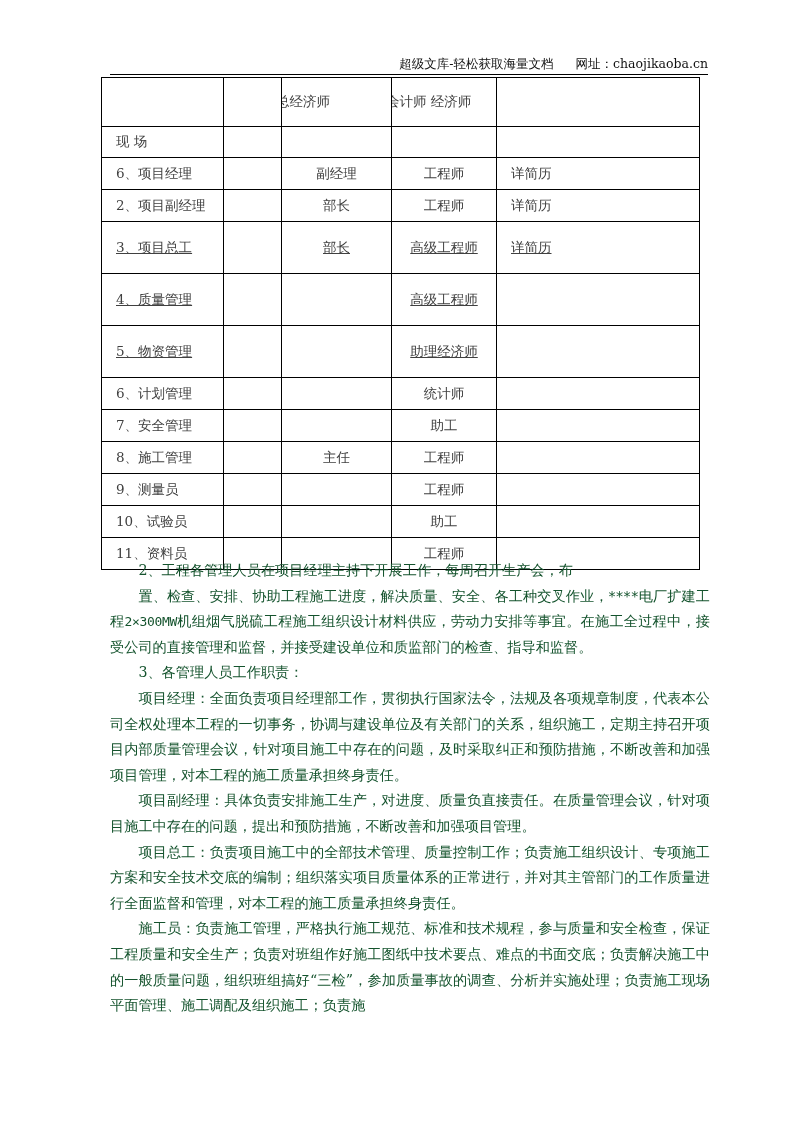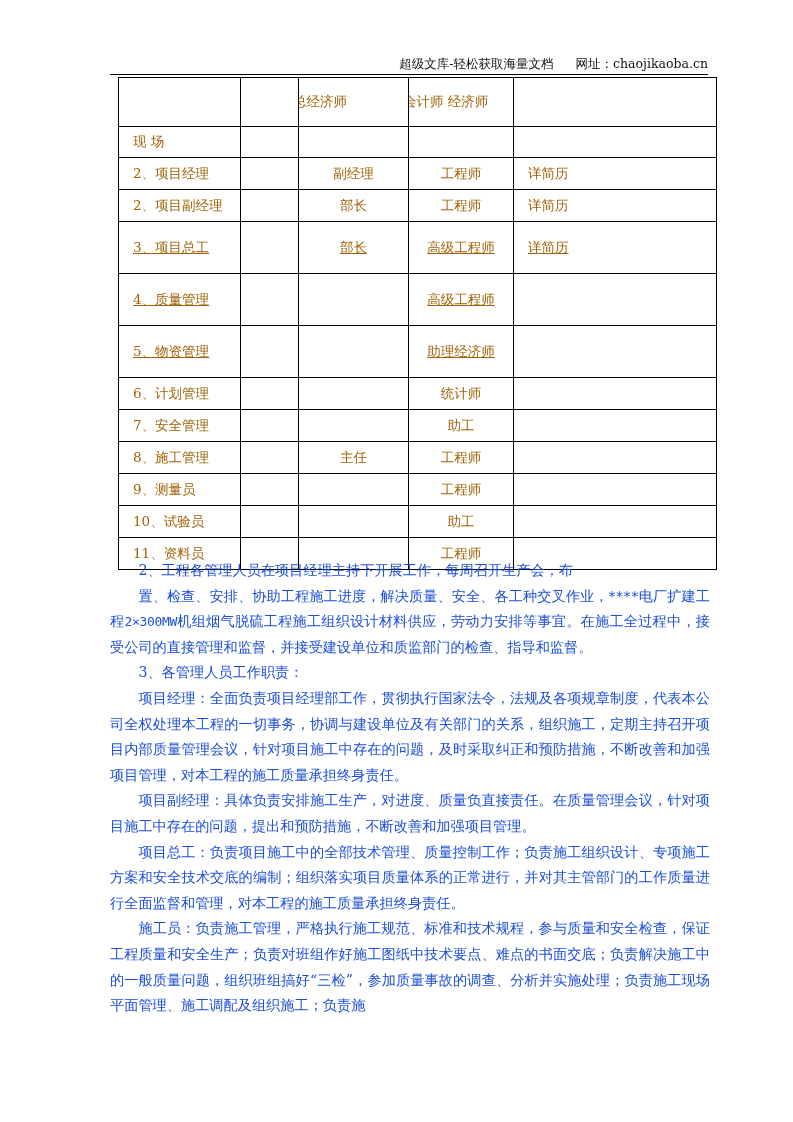--- a/index.html
+++ b/index.html
@@ -39,27 +39,27 @@
     left: 110px;
     top: 74px;
     width: 598px;
     height: 1px;
     background: #000000;
   }
 
   
   .staff-table {
     position: absolute;
-    left: 118px;
+    left: 101px;
     top: 77px;
     width: 598px;
     border-collapse: collapse;
     table-layout: fixed;
     font-size: 13.5px;
-    color: #a16207;
+    color: #404040;
   }
   .staff-table td {
     border: 1px solid #000000;
     padding: 0;
     vertical-align: middle;
     overflow: hidden;
     white-space: nowrap;
   }
   .staff-table col.c0 { width: 122px; }
   .staff-table col.c1 { width: 58px; }
@@ -111,21 +111,21 @@
   tr.r-two  td { height: 44px; text-decoration: underline; }
 
   
   .body-copy {
     position: absolute;
     left: 110px;
     top: 558px;
     width: 600px;
     font-size: 14.2px;
     line-height: 25.6px;
-    color: #1d4ed8;
+    color: #14532d;
     text-align: justify;
     text-justify: inter-ideograph;
   }
   .body-copy p {
     margin: 0;
     text-indent: 2em;
   }
   .mono-unit {
     font-family: "DejaVu Sans Mono", "Liberation Mono", monospace;
     font-size: 13px;
@@ -189,21 +189,21 @@
           </td>
           <td class="col-c">
             <span class="cell-inner"></span>
           </td>
           <td class="col-note">
             <span class="cell-inner"></span>
           </td>
         </tr>
         <tr class="r-std">
           <td class="col-role">
-            <span class="cell-inner">2、项目经理</span>
+            <span class="cell-inner">6、项目经理</span>
           </td>
           <td class="col-c">
             <span class="cell-inner"></span>
           </td>
           <td class="col-c">
             <span class="cell-inner">副经理</span>
           </td>
           <td class="col-c">
             <span class="cell-inner">工程师</span>
           </td>

